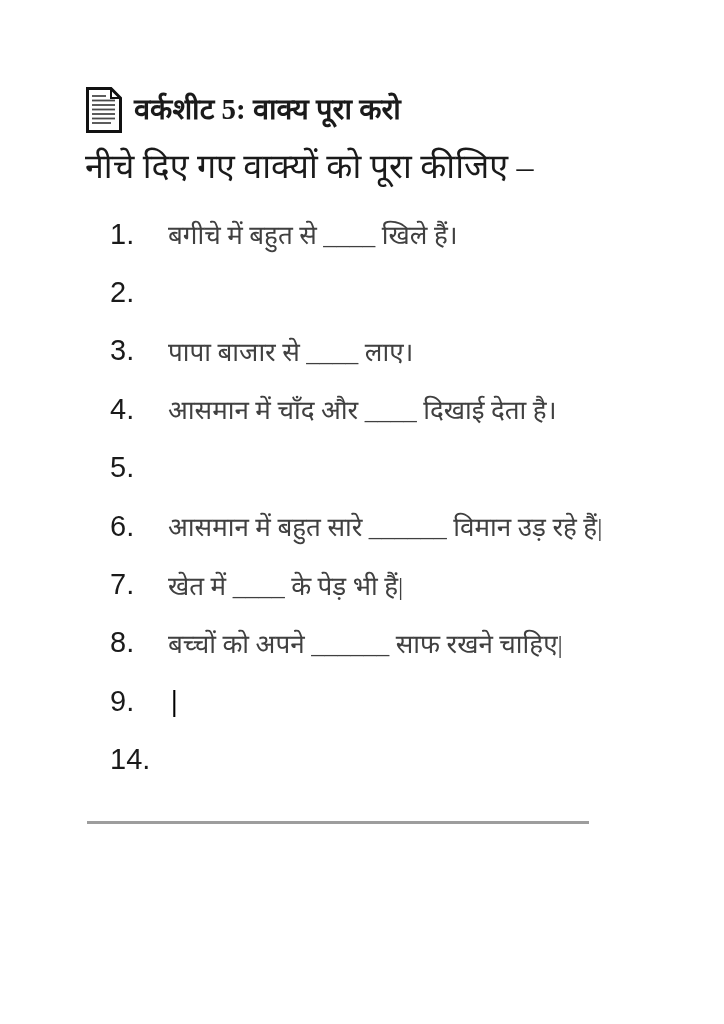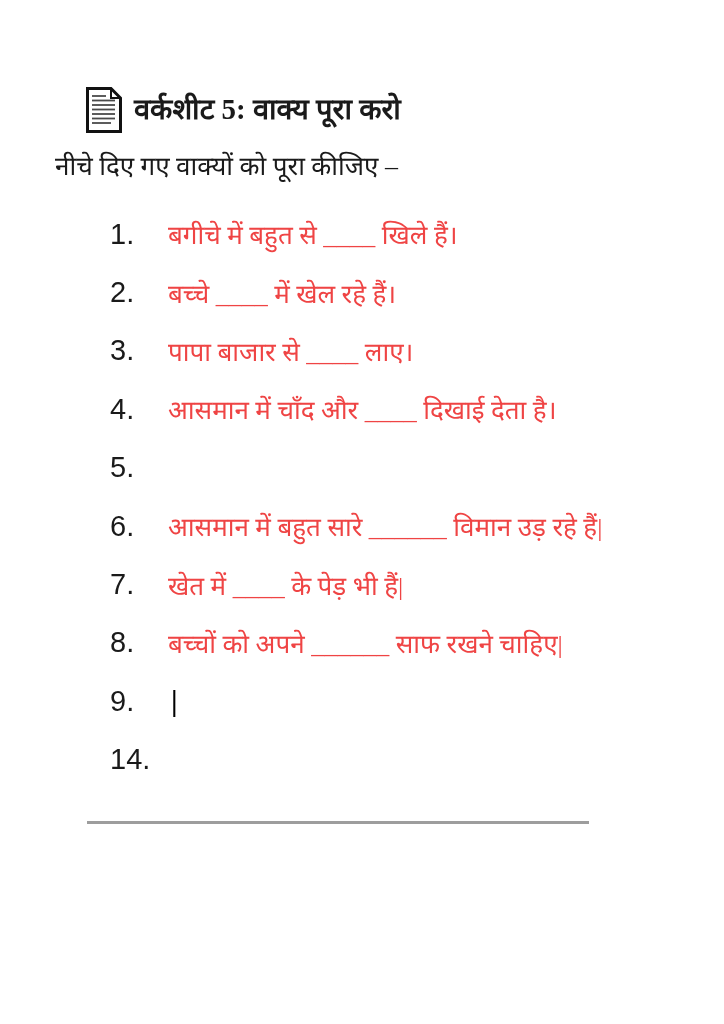--- a/index.html
+++ b/index.html
@@ -33,22 +33,22 @@
     display: inline-block;
   }
   .page-title {
     margin: 0;
     font-size: 29px;
     font-weight: 700;
     line-height: 1.1;
     white-space: nowrap;
   }
   .subtitle {
-    margin: 17px 0 0 55px;
-    font-size: 26px;
+    margin: 17px 0 0 85px;
+    font-size: 34px;
     line-height: 32px;
     white-space: nowrap;
   }
   .items {
     list-style: none;
     margin: 22px 0 0 0;
     padding: 0 0 0 110px;
   }
   .item {
     display: flex;
@@ -58,21 +58,21 @@
   }
   .item-number {
     width: 58px;
     flex: 0 0 auto;
     font-family: "Liberation Sans", "DejaVu Sans", sans-serif;
     font-size: 29px;
     color: #1a1a1a;
   }
   .item-text {
     font-size: 26px;
-    color: #ef4444;
+    color: #404040;
   }
   .caret {
     font-weight: 700;
     font-size: 30px;
     padding-left: 3px;
     color: #000000;
   }
   .divider {
     border: none;
     height: 3px;
@@ -104,21 +104,20 @@
 
   <p class="subtitle">नीचे दिए गए वाक्यों को पूरा कीजिए –</p>
 
   <ol class="items">
     <li class="item">
       <span class="item-number">1.</span>
       <span class="item-text">बगीचे में बहुत से ____ खिले हैं।</span>
     </li>
     <li class="item">
       <span class="item-number">2.</span>
-      <span class="item-text">बच्चे ____ में खेल रहे हैं।</span>
     </li>
     <li class="item">
       <span class="item-number">3.</span>
       <span class="item-text">पापा बाजार से ____ लाए।</span>
     </li>
     <li class="item">
       <span class="item-number">4.</span>
       <span class="item-text">आसमान में चाँद और ____ दिखाई देता है।</span>
     </li>
     <li class="item">

